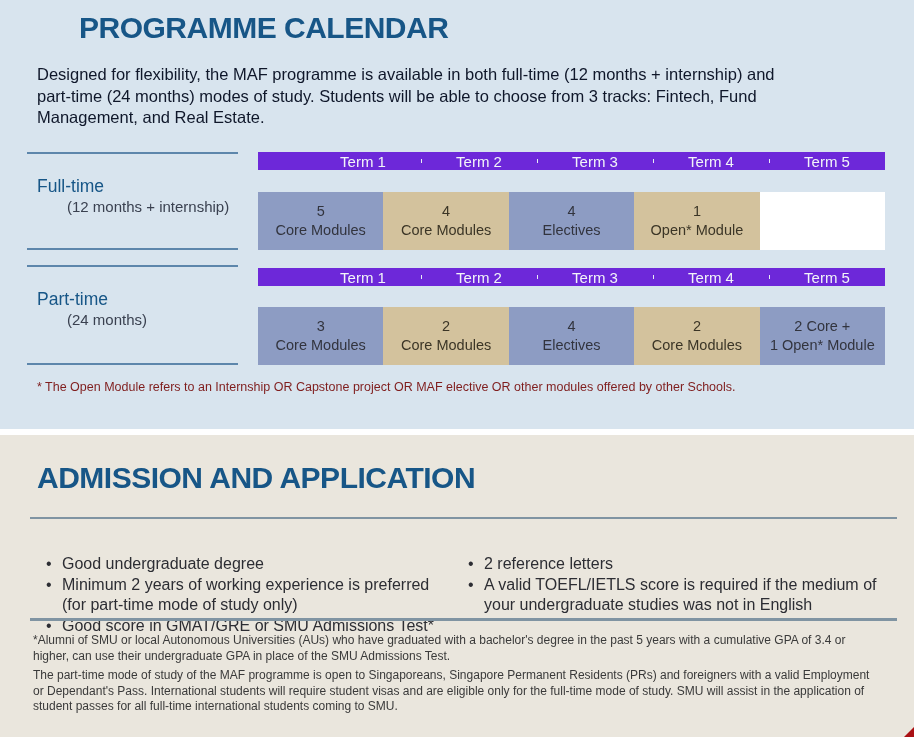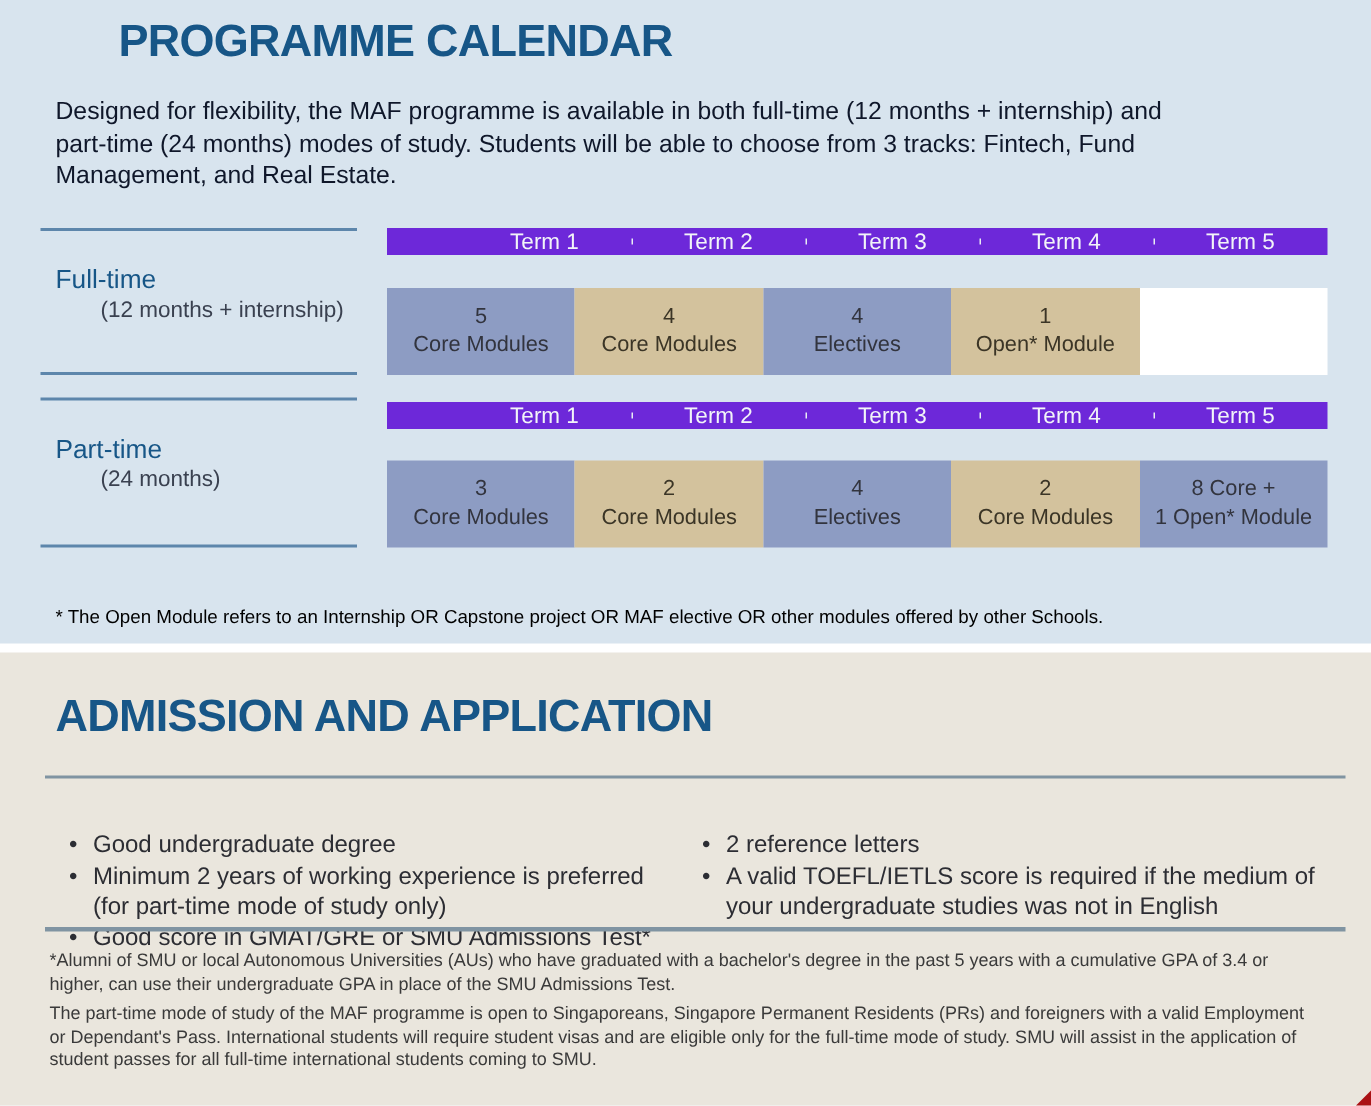--- a/index.html
+++ b/index.html
@@ -26,21 +26,21 @@
   .th + .th::before { content:""; position:absolute; left:0; top:7px; bottom:7px; width:1px; background:#e8ecf4; }
   .h1r { top:152px; } .h2r { top:268px; }
 
   .trow { position:absolute; left:258px; width:627px; height:58px; display:flex; }
   .c1r { top:192px; } .c2r { top:307px; }
   .td { flex:1; display:flex; flex-direction:column; align-items:center; justify-content:center; font-size:14.5px; line-height:19px; color:#32343e; text-align:center; }
   .c-blue { background:#8d9cc3; }
   .c-tan  { background:#d3c29d; color:#3b3526; }
   .c-empty{ background:#ffffff; }
 
-  .fn-top { position:absolute; left:37px; top:380px; width:860px; font-size:12.5px; color:#000000;margin-top:24px; }
+  .fn-top { position:absolute; left:37px; top:380px; width:860px; font-size:12.5px; color:#7f1d1d; }
 
   
   .sec-bot { position:absolute; left:0; top:435px; width:914px; height:302px; background:#eae6dd; }
   .t2 { left:37px; top:461px; }
   .divider { position:absolute; left:30px; width:867px; background:#8094a2; }
   .d1 { top:517px; height:2px; }
   .d2 { top:618px; height:3px; }
 
   .blist { position:absolute; top:554px; list-style:none; font-size:16px; line-height:20.5px; color:#2c2d33; }
   .blist-left  { left:46px; width:402px; }
@@ -120,21 +120,21 @@
       </div>
       <div class="td c-blue">
         <span>4</span>
         <span>Electives</span>
       </div>
       <div class="td c-tan">
         <span>2</span>
         <span>Core Modules</span>
       </div>
       <div class="td c-blue">
-        <span>8 Core +</span>
+        <span>2 Core +</span>
         <span>1 Open* Module</span>
       </div>
     </div>
 
     <p class="fn-top">* The Open Module refers to an Internship OR Capstone project OR MAF elective OR other modules offered by other Schools.</p>
   </section>
 
   <section class="sec-bot"></section>
 
   <h1 class="h-title t2">ADMISSION AND APPLICATION</h1>

